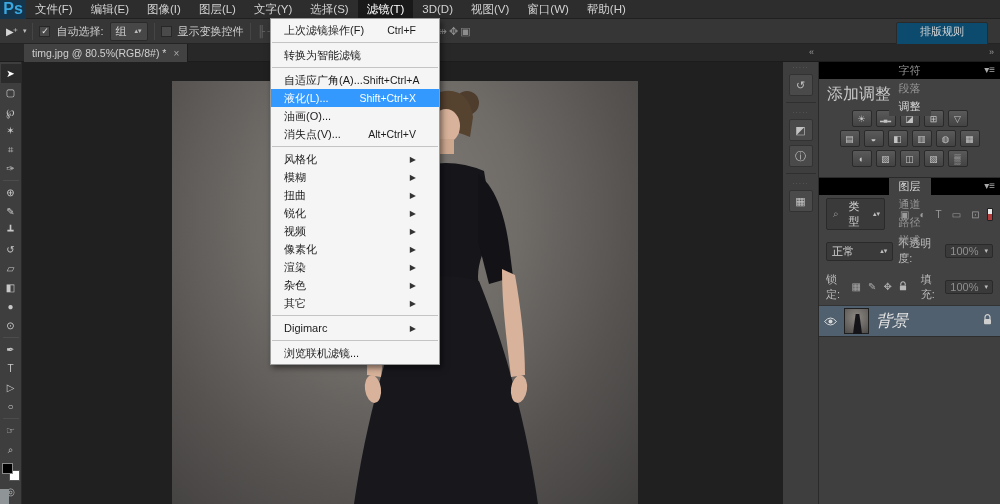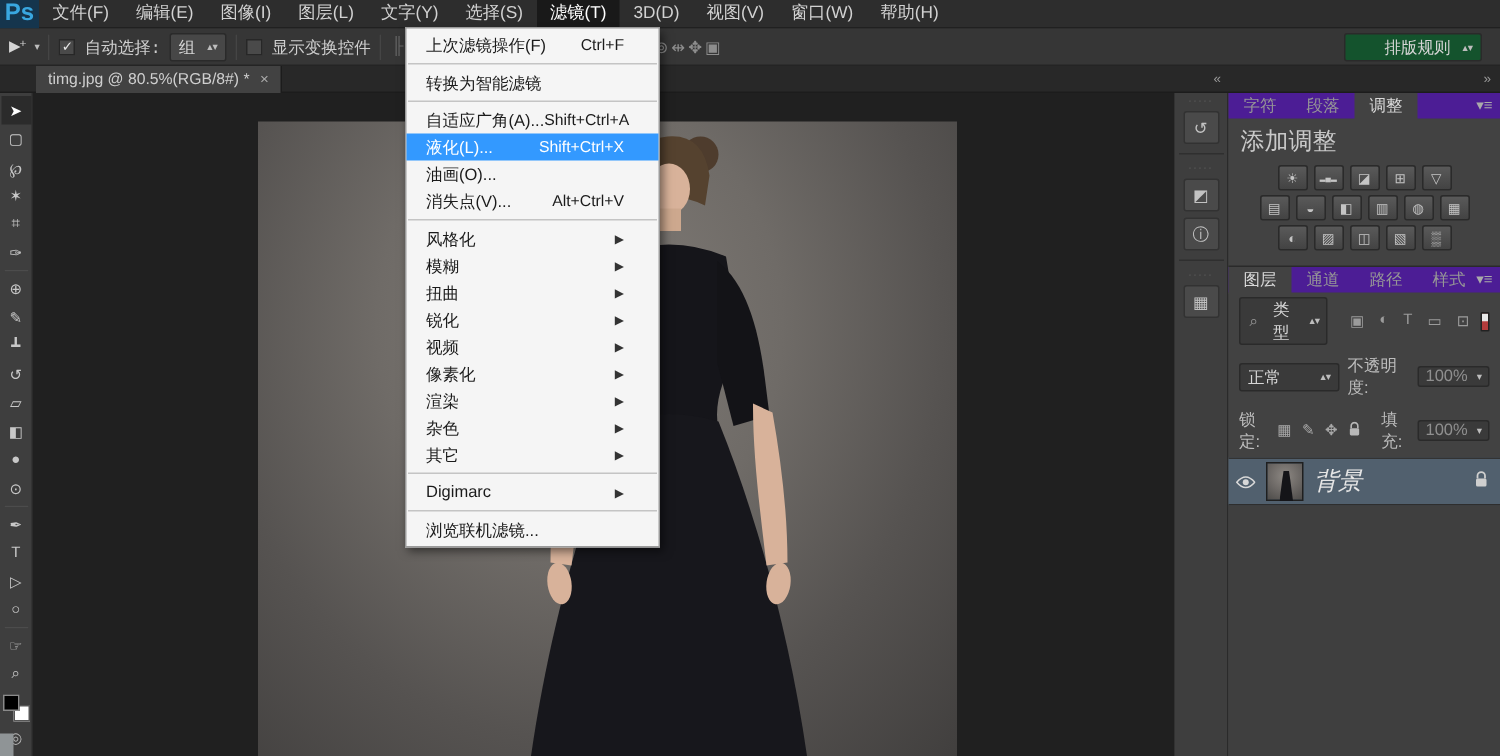--- a/index.html
+++ b/index.html
@@ -10,26 +10,26 @@
   #menubar { position:absolute; left:0; top:0; width:1000px; height:19px; background:#2d2d2d; display:flex; align-items:center; border-bottom:1px solid #202020; }
   #ps-logo { width:26px; height:19px; background:#15354d; color:#39a7e0; font-weight:bold; font-size:16px; display:flex; align-items:center; justify-content:center; }
   .mb-item { padding:0 9px; height:19px; line-height:19px; color:#d2d2d2; font-size:11.5px; cursor:default; }
   .mb-item.active { background:#191919; color:#ffffff; }
 
   
   #optionsbar { position:absolute; left:0; top:19px; width:1000px; height:25px; background:#363636; border-bottom:1px solid #242424; display:flex; align-items:center; gap:6px; padding:0 6px; font-size:11px; }
   .ob-sep { width:1px; height:17px; background:#2a2a2a; border-right:1px solid #454545; }
   .ob-toolicon { color:#d5d5d5; font-size:10px; letter-spacing:-1px; }
   .ob-check { width:11px; height:11px; background:#4a4a4a; border:1px solid #272727; display:inline-flex; align-items:center; justify-content:center; font-size:9px; color:#e8e8e8; }
-  .ob-label { color:#cfcfcf;font-family:Liberation Mono, monospace; }
+  .ob-label { color:#cfcfcf; }
   .dropdown { background:#474747; border:1px solid #2a2a2a; border-radius:2px; color:#d6d6d6; padding:1px 5px; display:inline-flex; align-items:center; gap:8px; font-size:11px; }
   .dd-arrow { font-size:7px; color:#bdbdbd; }
   .tiny-icon { color:#8d8d8d; font-size:11px; padding:0 1px; }
   .tiny-icon.dim { opacity:.55; }
-  #workspace-dd { position:absolute; right:12px; top:3px; width:92px; justify-content:flex-end; background:#14532d; }
+  #workspace-dd { position:absolute; right:12px; top:3px; width:92px; justify-content:center; background:#0c4a6e;flex-direction:column; }
 
   
   #tabbar { position:absolute; left:0; top:44px; width:1000px; height:18px; background:#282828; border-bottom:1px solid #1c1c1c; }
   #doc-tab { position:absolute; left:24px; top:0; height:18px; background:#424242; border-right:1px solid #1c1c1c; color:#cfcfcf; font-size:10.5px; display:flex; align-items:center; gap:7px; padding:0 8px; }
   #tab-close { color:#aaaaaa; font-size:10px; }
   .dock-collapse { position:absolute; top:3px; color:#9a9a9a; font-size:9px; }
 
   
   #toolbar { position:absolute; left:0; top:62px; width:22px; height:442px; background:#3e3e3e; border-right:1px solid #2a2a2a; display:flex; flex-direction:column; align-items:center; padding-top:2px; }
   .tool { width:20px; height:19px; display:flex; align-items:center; justify-content:center; color:#c8c8c8; font-size:10px; cursor:pointer; }
@@ -56,21 +56,21 @@
   .menu-sep { height:1px; background:#c4c4c4; margin:3px 1px; }
 
   
   #dockstrip { position:absolute; left:783px; top:62px; width:36px; height:442px; background:#3e3e3e; border-right:1px solid #2a2a2a; display:flex; flex-direction:column; align-items:center; }
   .grip { color:#5f5f5f; font-size:7px; letter-spacing:1px; line-height:6px; margin:3px 0 1px; }
   .dock-btn { width:24px; height:22px; margin:2px 0; background:#4a4a4a; border:1px solid #323232; border-radius:2px; color:#c2c2c2; font-size:11px; display:flex; align-items:center; justify-content:center; cursor:pointer; }
   .dock-group-sep { width:30px; height:1px; background:#2f2f2f; margin:4px 0; }
 
   
   #rightpanel { position:absolute; left:819px; top:62px; width:181px; height:442px; background:#3f3f3f; }
-  .ptabs { height:17px; background:#4c1d95; display:flex; align-items:flex-start; font-size:11px; position:relative; }
+  .ptabs { height:17px; background:#000000; display:flex; align-items:center; font-size:11px; position:relative;flex-direction:column; }
   .ptab { padding:1px 10px 2px; color:#969696; cursor:pointer; }
   .ptab.active { background:#424242; color:#d9d9d9; }
   .pmenu-ic { position:absolute; right:5px; top:2px; color:#aaaaaa; font-size:10px; }
   #adjust-panel { background:#424242; padding:5px 8px 7px; border-bottom:1px solid #2a2a2a; }
   #add-adjust-label { color:#c9c9c9; font-size:16px; margin-bottom:5px; }
   .adj-row { display:flex; justify-content:center; gap:4px; margin:3px 0; }
   .adj-btn { width:20px; height:17px; background:linear-gradient(#5a5a5a,#434343); border:1px solid #2a2a2a; border-radius:2px; color:#c4c4c4; font-size:9px; display:flex; align-items:center; justify-content:center; cursor:pointer; }
   #layers-panel { background:#424242; }
   .lp-row { display:flex; align-items:center; gap:5px; padding:3px 7px; font-size:11px; color:#bdbdbd; }
   .lp-row .dropdown { background:#3a3a3a; }

